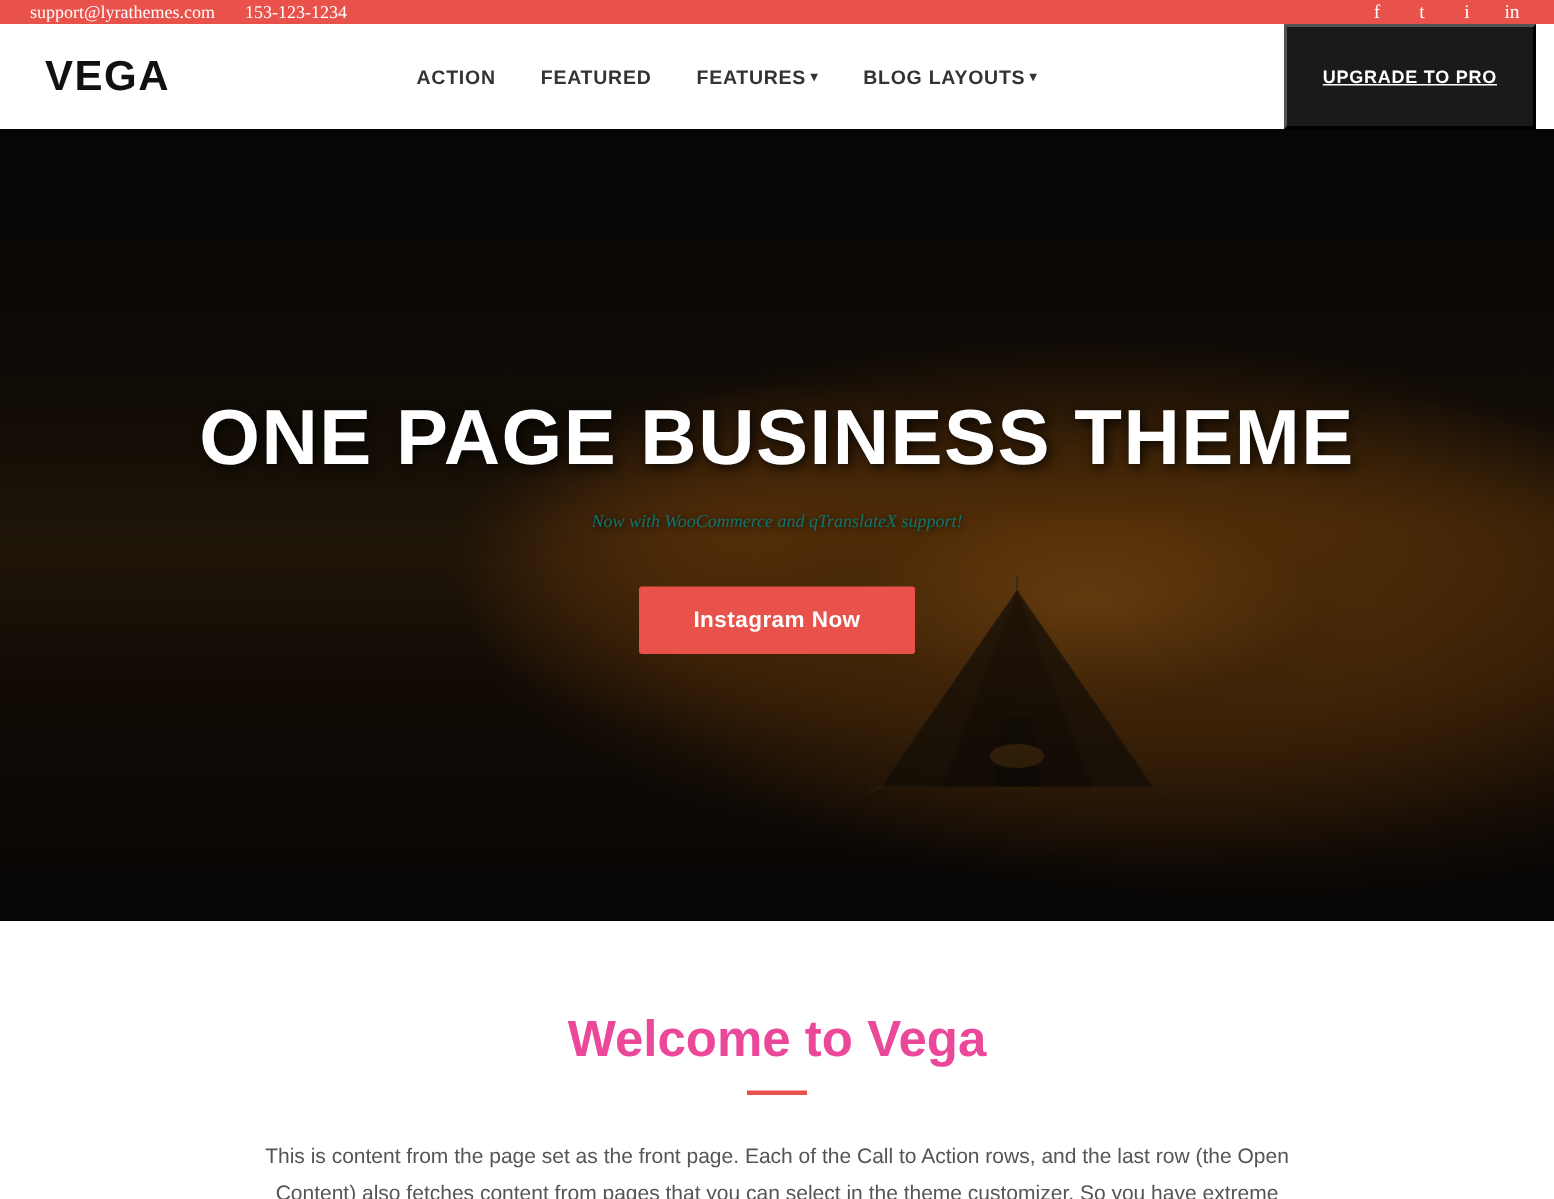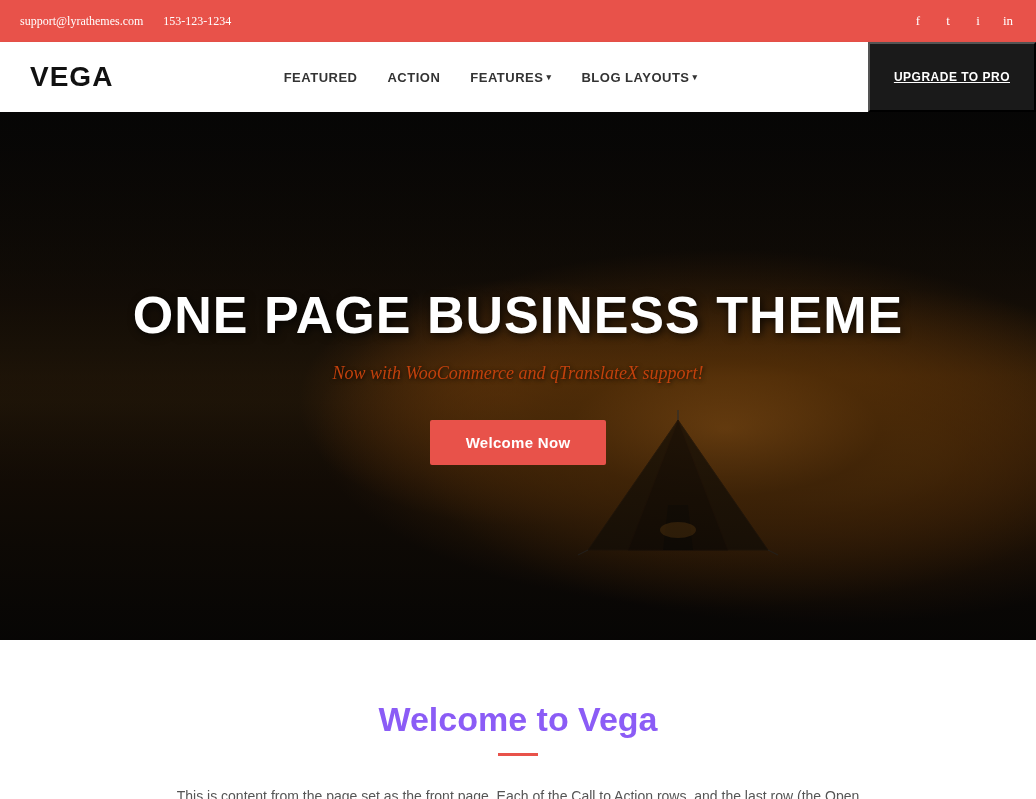--- a/index.html
+++ b/index.html
@@ -4,21 +4,21 @@
   <style>
     * { margin: 0; padding: 0; box-sizing: border-box; }
     body { font-family: 'Georgia', serif; width: 1036px; overflow-x: hidden; }
 
     
     .top-bar {
       background: #e8524a;
       color: #fff;
       font-size: 12px;
       padding: 0 20px;
-      height: 42px;
+      height: 16px;
       display: flex;
       align-items: center;
       justify-content: space-between;
     }
     .top-bar-left { display: flex; gap: 20px; }
     .top-bar-right { display: flex; gap: 14px; align-items: center; }
     .top-bar-right .social-icon {
       width: 16px;
       height: 16px;
       display: flex;
@@ -28,21 +28,21 @@
       color: #fff;
       cursor: pointer;
     }
 
     
     .header {
       background: #fff;
       display: flex;
       align-items: center;
       justify-content: space-between;
-      padding: 0 0 0 30px;
+      padding: 0 12px 0 30px;
       height: 70px;
       box-shadow: 0 1px 3px rgba(0,0,0,0.1);
       position: relative;
     }
     .logo {
       font-family: Arial, sans-serif;
       font-size: 28px;
       font-weight: 900;
       color: #111;
       letter-spacing: 1px;
@@ -133,26 +133,26 @@
     .hero-title {
       font-size: 52px;
       font-weight: 900;
       font-family: Arial, sans-serif;
       text-shadow: 2px 2px 8px rgba(0,0,0,0.8);
       letter-spacing: 1px;
       margin-bottom: 18px;
       line-height: 1.1;
     }
     .hero-subtitle {
-      font-size: 18px;
+      font-size: 12px;
       font-style: italic;
       font-weight: 400;
       margin-bottom: 36px;
       text-shadow: 1px 1px 4px rgba(0,0,0,0.8);
-      color: #c2410c;
+      color: #0f766e;
     }
     .hero-btn {
       background: #e8524a;
       color: #fff;
       border: none;
       padding: 14px 36px;
       font-size: 15px;
       font-weight: 600;
       font-family: Arial, sans-serif;
       cursor: pointer;
@@ -162,21 +162,21 @@
 
     
     .welcome-section {
       background: #fff;
       padding: 60px 20px 40px;
       text-align: center;
     }
     .welcome-title {
       font-size: 34px;
       font-weight: 700;
-      color: #8b5cf6;
+      color: #ec4899;
       font-family: Arial, sans-serif;
       margin-bottom: 14px;
     }
     .welcome-divider {
       width: 40px;
       height: 3px;
       background: #e8524a;
       margin: 0 auto 28px;
     }
     .welcome-text {
@@ -201,24 +201,24 @@
     <span class="social-icon">t</span>
     <span class="social-icon">i</span>
     <span class="social-icon">in</span>
   </div>
 </div>
 
 <div class="header">
   <div class="logo">VEGA</div>
   <nav class="nav">
     <div class="nav-item">
+      <span>ACTION</span>
+    </div>
+    <div class="nav-item">
       <span>FEATURED</span>
-    </div>
-    <div class="nav-item">
-      <span>ACTION</span>
     </div>
     <div class="nav-item">
       <span>FEATURES</span>
       <span class="arrow">▾</span>
     </div>
     <div class="nav-item">
       <span>BLOG LAYOUTS</span>
       <span class="arrow">▾</span>
     </div>
   </nav>
@@ -235,21 +235,21 @@
 
     <ellipse cx="100" cy="120" rx="18" ry="8" fill="#d4821e" opacity="0.5"></ellipse>
     <line x1="100" y1="10" x2="100" y2="0" stroke="#555" stroke-width="1.5"></line>
     <line x1="10" y1="140" x2="-10" y2="150" stroke="#555" stroke-width="1"></line>
     <line x1="190" y1="140" x2="210" y2="150" stroke="#555" stroke-width="1"></line>
   </svg>
   <div class="hero-bg"></div>
   <div class="hero-content">
     <h1 class="hero-title">ONE PAGE BUSINESS THEME</h1>
     <p class="hero-subtitle">Now with WooCommerce and qTranslateX support!</p>
-    <button class="hero-btn">Welcome Now</button>
+    <button class="hero-btn">Instagram Now</button>
   </div>
 </div>
 
 <div class="welcome-section">
   <h2 class="welcome-title">Welcome to Vega</h2>
   <div class="welcome-divider"></div>
   <p class="welcome-text">This is content from the page set as the front page. Each of the Call to Action rows, and the last row (the Open Content) also fetches content from pages that you can select in the theme customizer. So you have extreme control over what you want to display in these sections. It can be an embedded video, contact form using shortcodes, Twitter or Instagram feeds, images, galleries – the possibilities are endless. You also control which sections get displayed and in which order.</p>
 
 </div>
 

